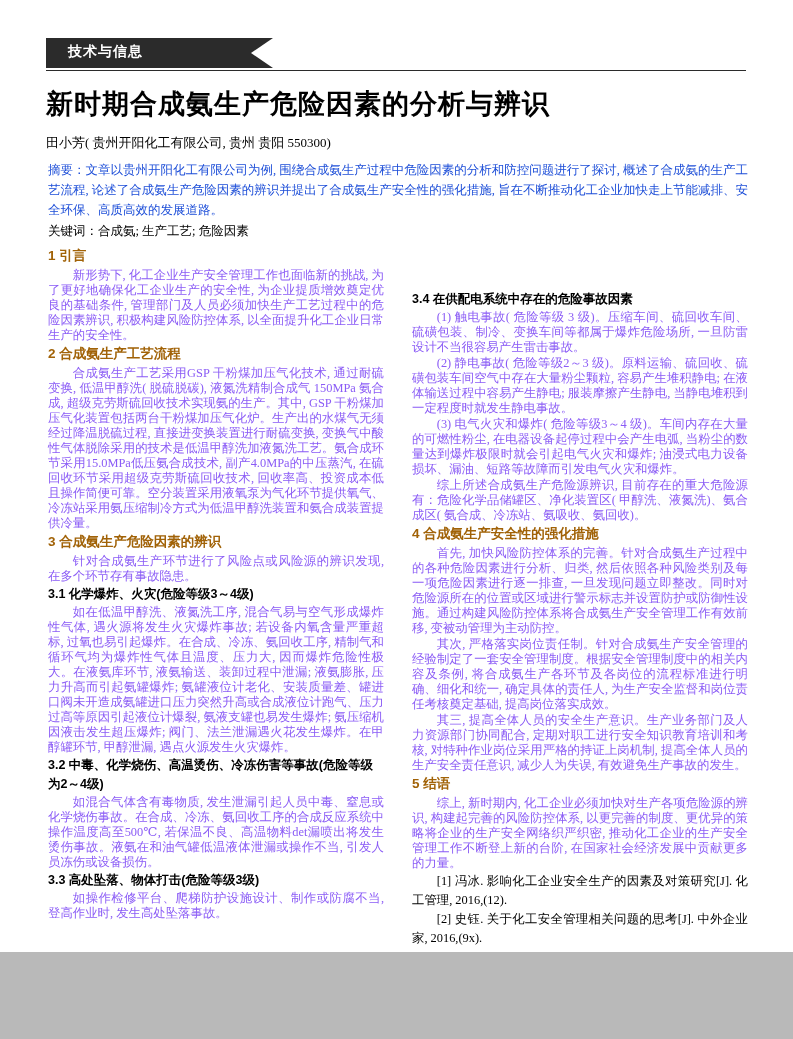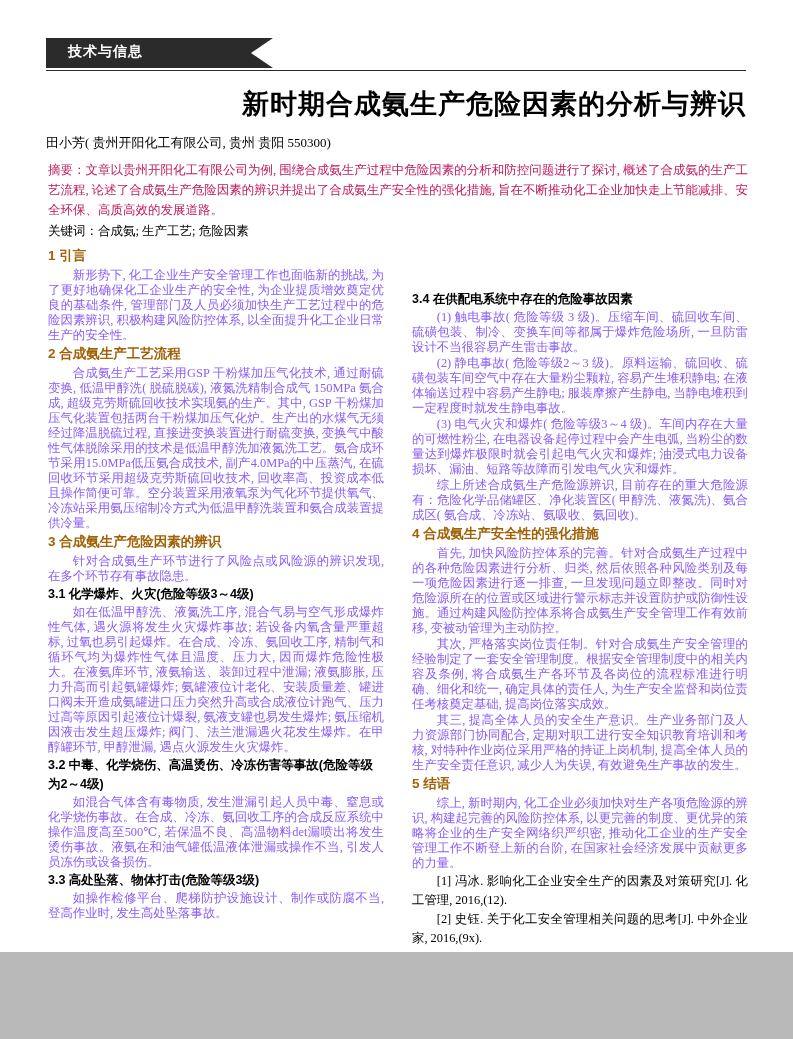--- a/index.html
+++ b/index.html
@@ -69,21 +69,21 @@
     width: 700px;
     height: 1px;
     background: #2b2b2b;
   }
   
   .doc-title {
     position: absolute;
     left: 28px;
     top: 76px;
     width: 700px;
-    text-align: right;
+    text-align: left;
     font-family: "Liberation Sans", "DejaVu Sans", sans-serif;
     font-size: 27px;
     font-weight: bold;
     letter-spacing: 1px;
     color: #000;
   }
   .authors {
     position: absolute;
     left: 28px;
     top: 124px;
@@ -93,21 +93,21 @@
     color: #000;
   }
   .abstract {
     position: absolute;
     left: 30px;
     top: 150px;
     width: 700px;
     font-size: 12.5px;
     line-height: 20px;
     text-align: justify;
-    color: #be185d;
+    color: #1d4ed8;
   }
   .keywords {
     position: absolute;
     left: 30px;
     top: 212px;
     width: 700px;
     font-size: 12.5px;
     line-height: 18px;
     color: #000;
   }

